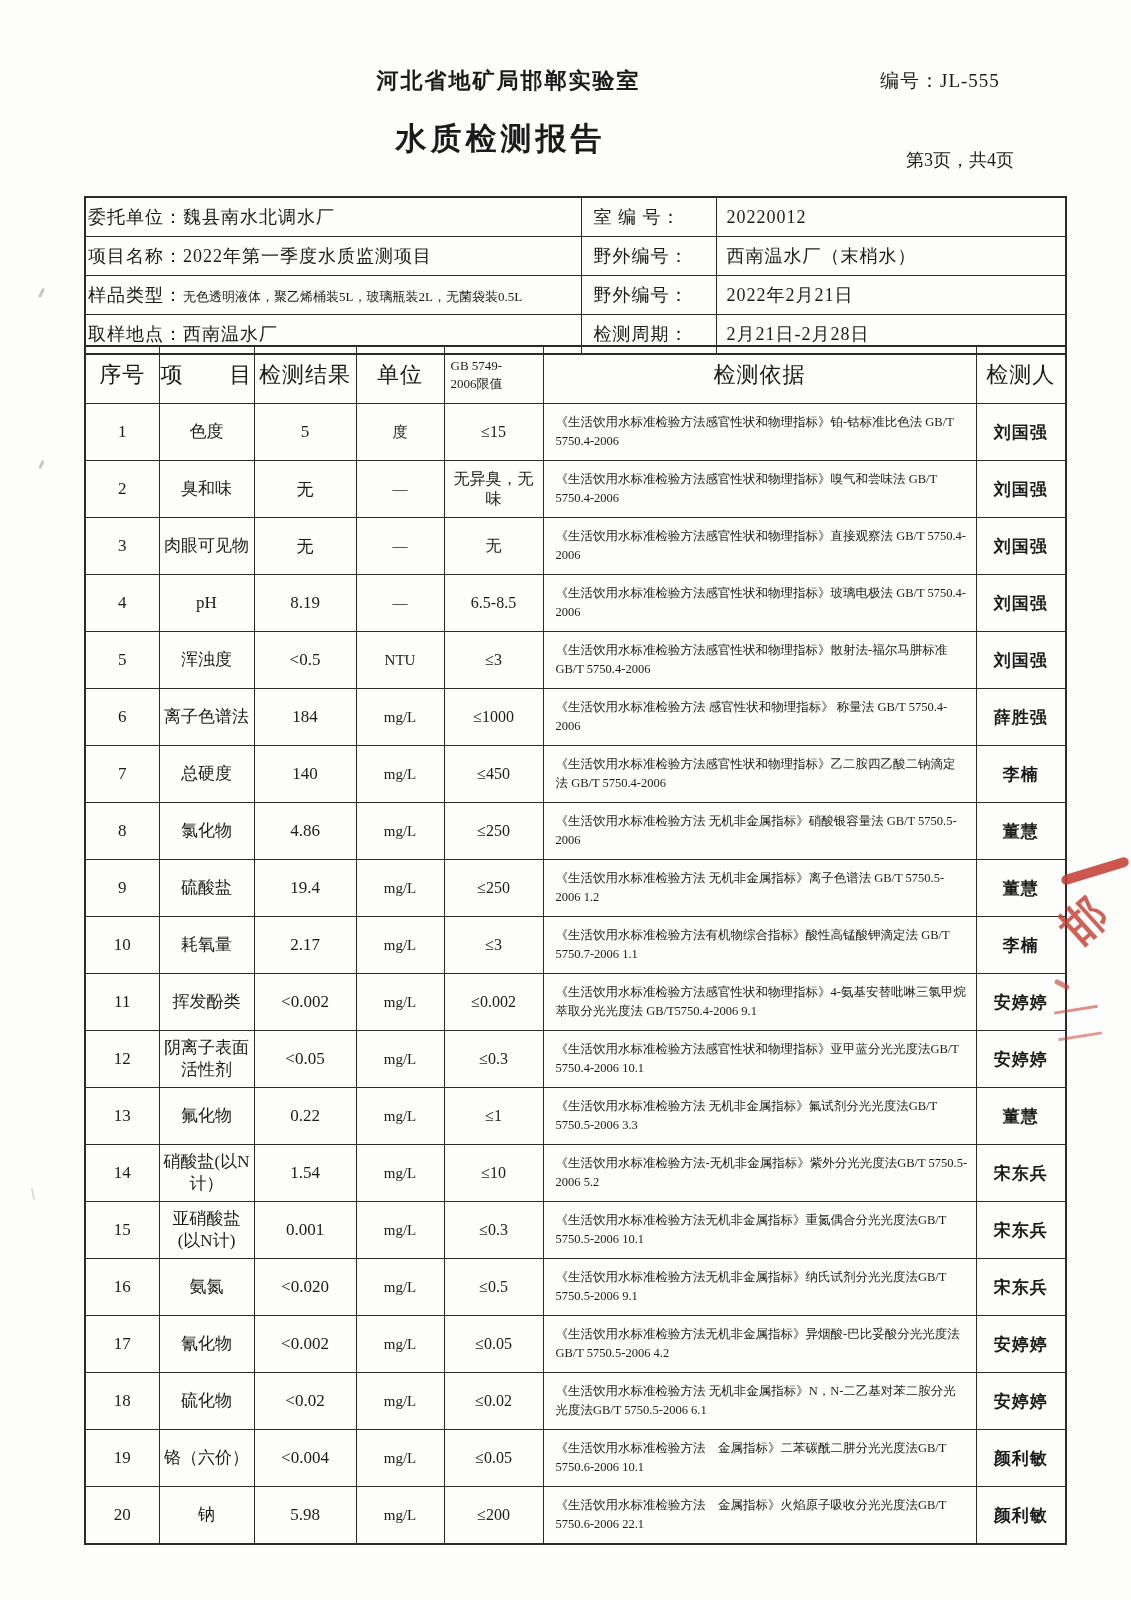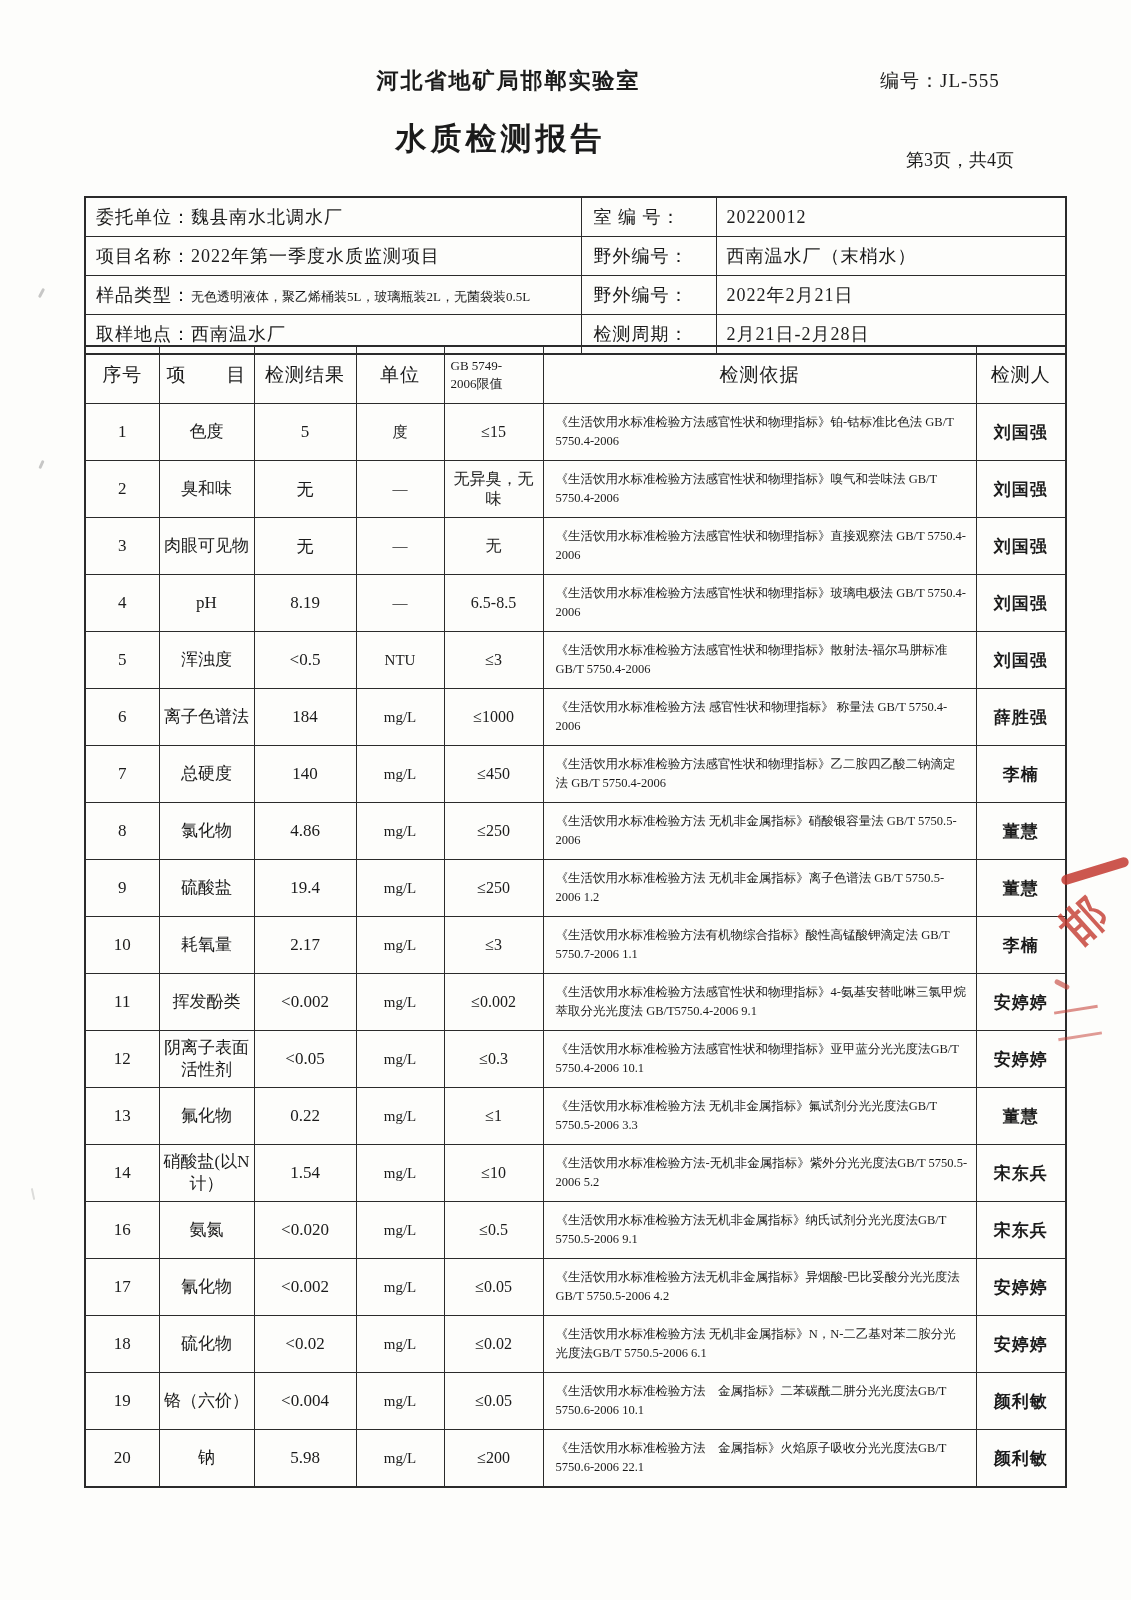--- a/index.html
+++ b/index.html
@@ -32,35 +32,35 @@
   
   table{border-collapse:collapse;table-layout:fixed;}
   .info-table{
     position:absolute;left:84px;top:196px;width:981px;
     border:2px solid #2b2b2b;
   }
   .info-table td{
     border:1px solid #2b2b2b;height:36px;vertical-align:middle;
     font-size:18px;letter-spacing:1px;overflow:hidden;
   }
-  .it-left{padding-left:10px;margin-top:47px;}
+  .it-left{padding-left:2px;margin-top:47px;}
   .it-rlabel{padding-left:12px;letter-spacing:2px;}
   .it-rvalue{padding-left:10px;}
   .it-value-inline.small{font-size:13px;letter-spacing:0;}
 
   
   .results-table{
     position:absolute;left:84px;top:345px;width:981px;
     border:2px solid #2b2b2b;
   }
   .results-table th,.results-table td{
     border:1px solid #2b2b2b;vertical-align:middle;text-align:center;
     overflow:hidden;
   }
-  .results-table th{height:54px;font-size:19px;font-weight:400;letter-spacing:1px;}
+  .results-table th{height:54px;font-size:22px;font-weight:400;letter-spacing:1px;}
   .results-table td{height:50px;font-size:17px;}
   th.c-limit{white-space:pre-line;text-align:left;padding-left:6px;font-size:13px;line-height:1.35;letter-spacing:0;}
   td.c-limit{font-size:16px;line-height:1.25;padding:0 4px;}
   td.c-unit{font-size:15px;}
   td.c-basis{
     text-align:left;font-size:12.5px;line-height:1.5;
     padding:3px 8px 3px 12px;letter-spacing:0;
   }
   td.c-no{font-size:17px;}
   td.c-item{font-size:17px;line-height:1.3;padding:0 4px;}
@@ -274,20 +274,29 @@
         <tr>
           <td class="c-no">14</td>
           <td class="c-item">硝酸盐(以N计）</td>
           <td class="c-result">1.54</td>
           <td class="c-unit">mg/L</td>
           <td class="c-limit">≤10</td>
           <td class="c-basis">《生活饮用水标准检验方法-无机非金属指标》紫外分光光度法GB/T 5750.5-2006 5.2</td>
           <td class="c-inspector">宋东兵</td>
         </tr>
         <tr>
+          <td class="c-no">15</td>
+          <td class="c-item">亚硝酸盐(以N计)</td>
+          <td class="c-result">0.001</td>
+          <td class="c-unit">mg/L</td>
+          <td class="c-limit">≤0.3</td>
+          <td class="c-basis">《生活饮用水标准检验方法无机非金属指标》重氮偶合分光光度法GB/T 5750.5-2006 10.1</td>
+          <td class="c-inspector">宋东兵</td>
+        </tr>
+        <tr>
           <td class="c-no">16</td>
           <td class="c-item">氨氮</td>
           <td class="c-result">&lt;0.020</td>
           <td class="c-unit">mg/L</td>
           <td class="c-limit">≤0.5</td>
           <td class="c-basis">《生活饮用水标准检验方法无机非金属指标》纳氏试剂分光光度法GB/T 5750.5-2006 9.1</td>
           <td class="c-inspector">宋东兵</td>
         </tr>
         <tr>
           <td class="c-no">17</td>

